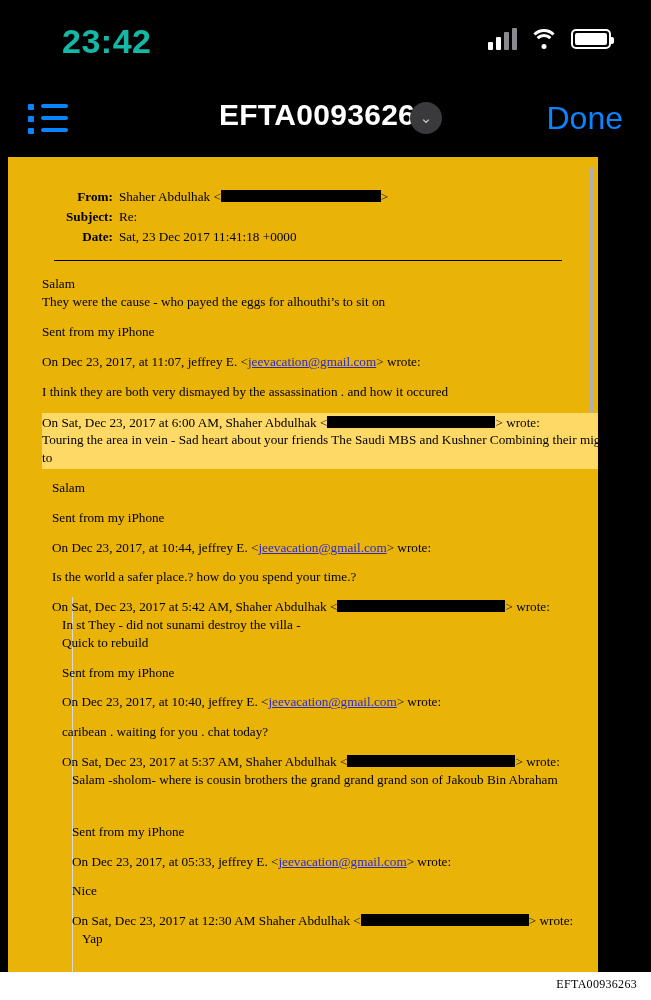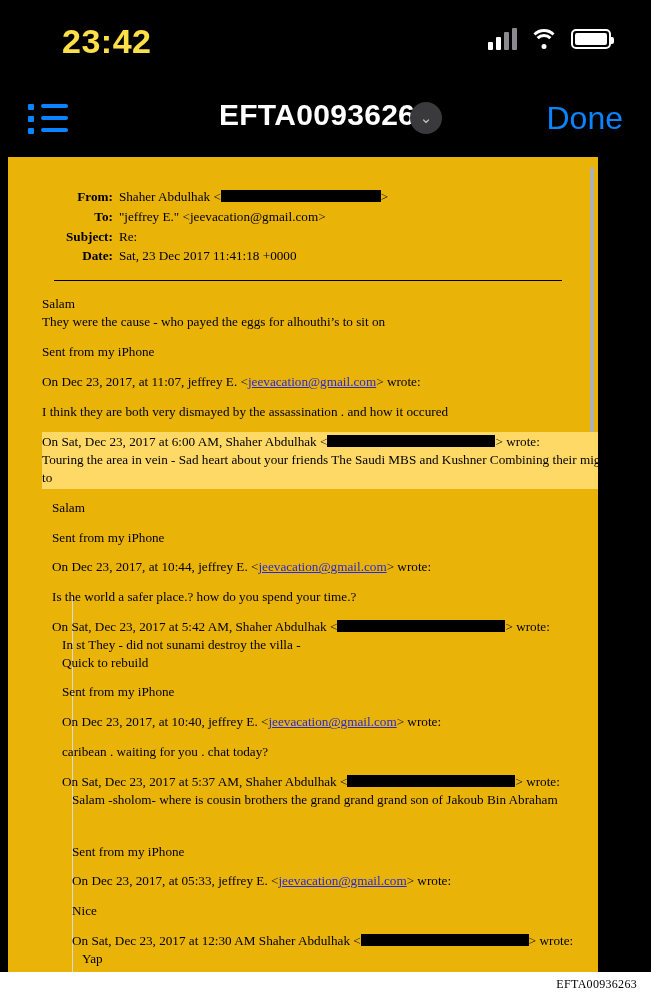--- a/index.html
+++ b/index.html
@@ -17,21 +17,21 @@
     position: relative;
     width: 651px;
     height: 1000px;
     background: #ffffff;
   }
   
   .status-bar {
     position: relative;
     height: 82px;
     background: #000000;
-    color: #fde047;
+    color: #14b8a6;
   }
   .status-time {
     position: absolute;
     left: 62px;
     top: 22px;
     font-size: 34px;
     font-weight: bold;
     letter-spacing: 0.5px;
     font-family: "Liberation Sans", sans-serif;
   }
@@ -325,24 +325,20 @@
 
         <table class="hdr-table">
           <tbody>
               <tr>
             <td class="hdr-label">From:</td>
             <td>
               <span>Shaher Abdulhak &lt;</span><span class="redact" style="width:160px"></span><span>&gt;</span>
             </td>
           </tr>
           <tr>
-            <td class="hdr-label">To:</td>
-            <td>"jeffrey E." &lt;jeevacation@gmail.com&gt;</td>
-          </tr>
-          <tr>
             <td class="hdr-label">Subject:</td>
             <td>Re:</td>
           </tr>
           <tr>
             <td class="hdr-label">Date:</td>
             <td>Sat, 23 Dec 2017 11:41:18 +0000</td>
           </tr>
         </tbody>
           </table>
 

